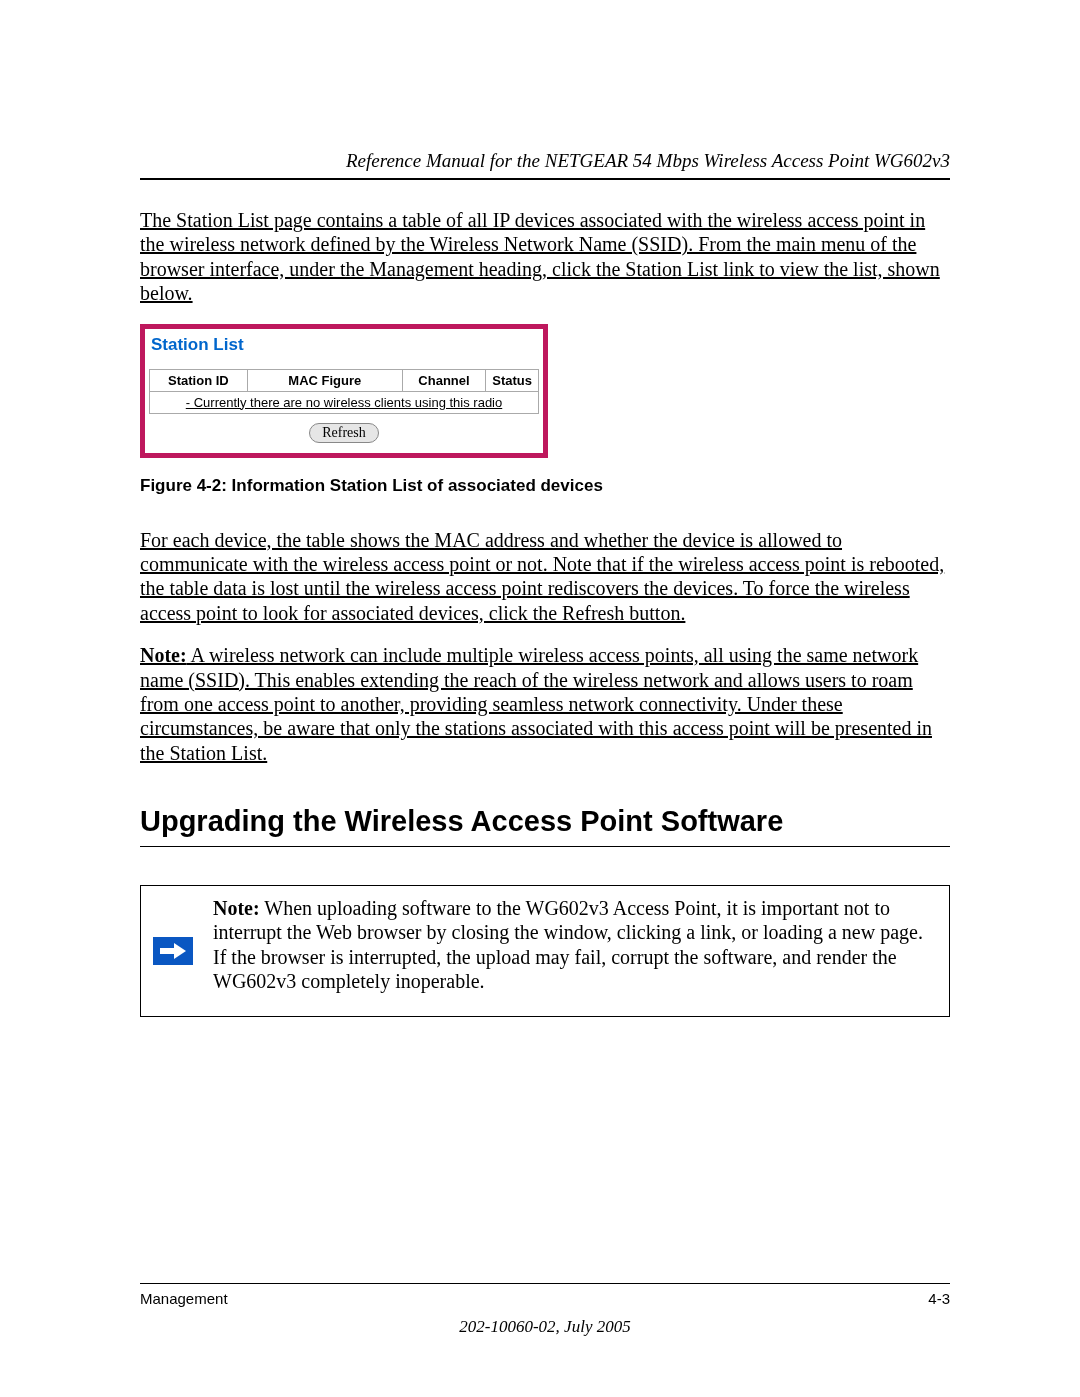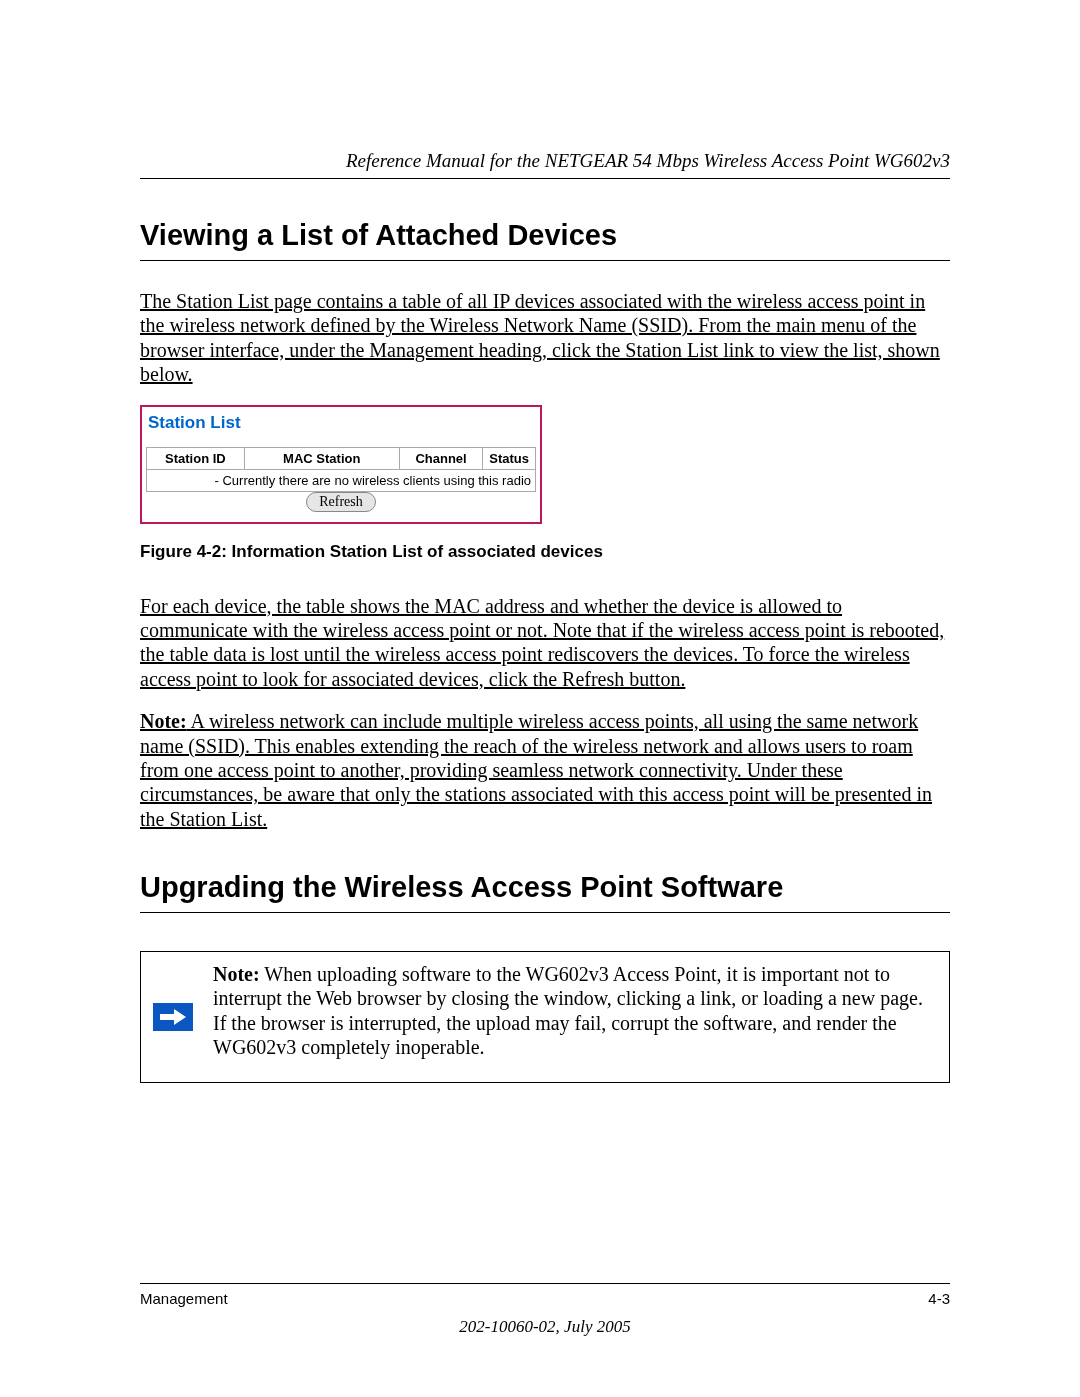--- a/index.html
+++ b/index.html
@@ -47,48 +47,49 @@
   .figcaption {
     font-family: Helvetica, Arial, sans-serif;
     font-weight: bold;
     font-size: 17px;
     margin: 18px 0 32px 0;
   }
 
   
   .stationlist-box {
     width: 398px;
-    border: 2px solid #be185d;
+    border: 5px solid #be185d;
     background: #fff;
     font-family: Arial, Helvetica, sans-serif;
     margin-top: 4px;
   }
   .stationlist-title {
     color: #0066cc;
     font-weight: bold;
     font-size: 17px;
     padding: 6px 6px 14px 6px;
   }
   .sl-table {
     width: calc(100% - 8px);
-    margin: 0 4px 0 4px;
+    margin: 0 4px 9px 4px;
     border-collapse: collapse;
     font-size: 13px;
   }
   .sl-table th {
     border: 1px solid #aaa;
     background: #fff;
     padding: 3px 6px;
     font-weight: bold;
     text-align: center;
   }
   .sl-table td {
     border: 1px solid #aaa;
     padding: 3px 4px;
-    text-align: right;
+    text-align: center;
+    text-decoration: underline;
   }
   .sl-table td.empty-row {
     font-size: 13px;
   }
   .refresh-wrap {
     text-align: center;
     padding: 0 0 10px 0;
   }
   .refresh-btn {
     font-family: "Times New Roman", Times, serif;
@@ -151,32 +152,31 @@
   }
 </style>
 </head>
 <body>
 
 <div class="page">
 
   <div class="running-header">Reference Manual for the NETGEAR 54 Mbps Wireless Access Point WG602v3</div>
   <hr class="rule">
 
-  <div class="h2">Viewing a List of Attached Devices</div>
   <hr class="thin-rule">
 
   <p class="body">The Station List page contains a table of all IP devices associated with the wireless access point in the wireless network defined by the Wireless Network Name (SSID). From the main menu of the browser interface, under the Management heading, click the Station List link to view the list, shown below.</p>
 
   <div class="stationlist-box">
     <div class="stationlist-title">Station List</div>
     <table class="sl-table">
       <tbody>
           <tr>
         <th style="width:88px">Station ID</th>
-        <th style="width:150px">MAC Station</th>
+        <th style="width:150px">MAC Figure</th>
         <th style="width:72px">Channel</th>
         <th>Status</th>
       </tr>
       <tr>
         <td colspan="4" class="empty-row">- Currently there are no wireless clients using this radio</td>
       </tr>
     </tbody>
       </table>
     <div class="refresh-wrap">
       <button class="refresh-btn">Refresh</button>

